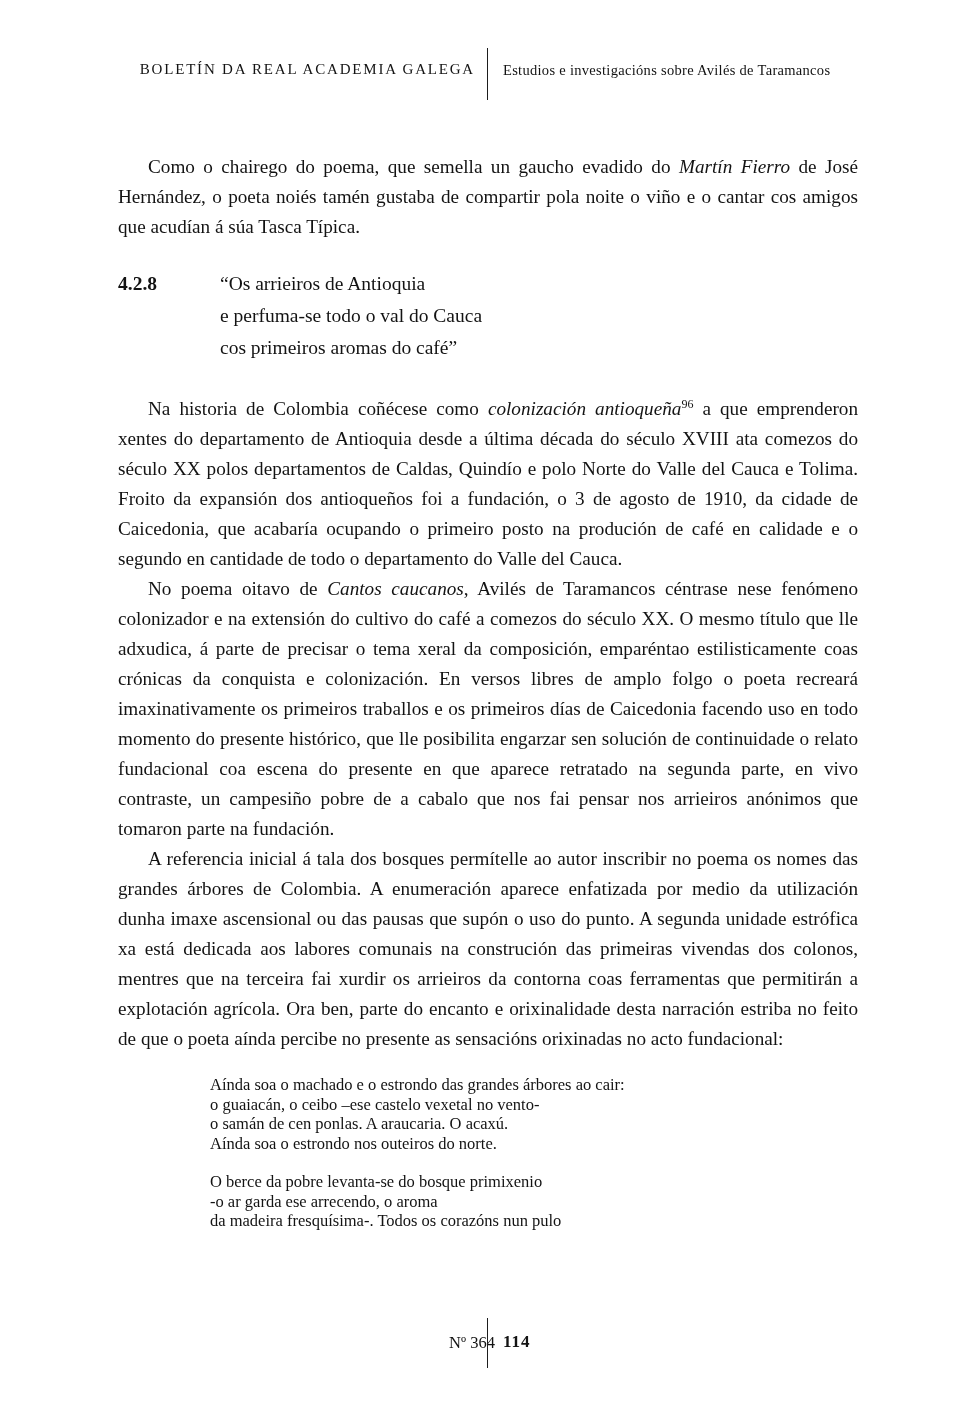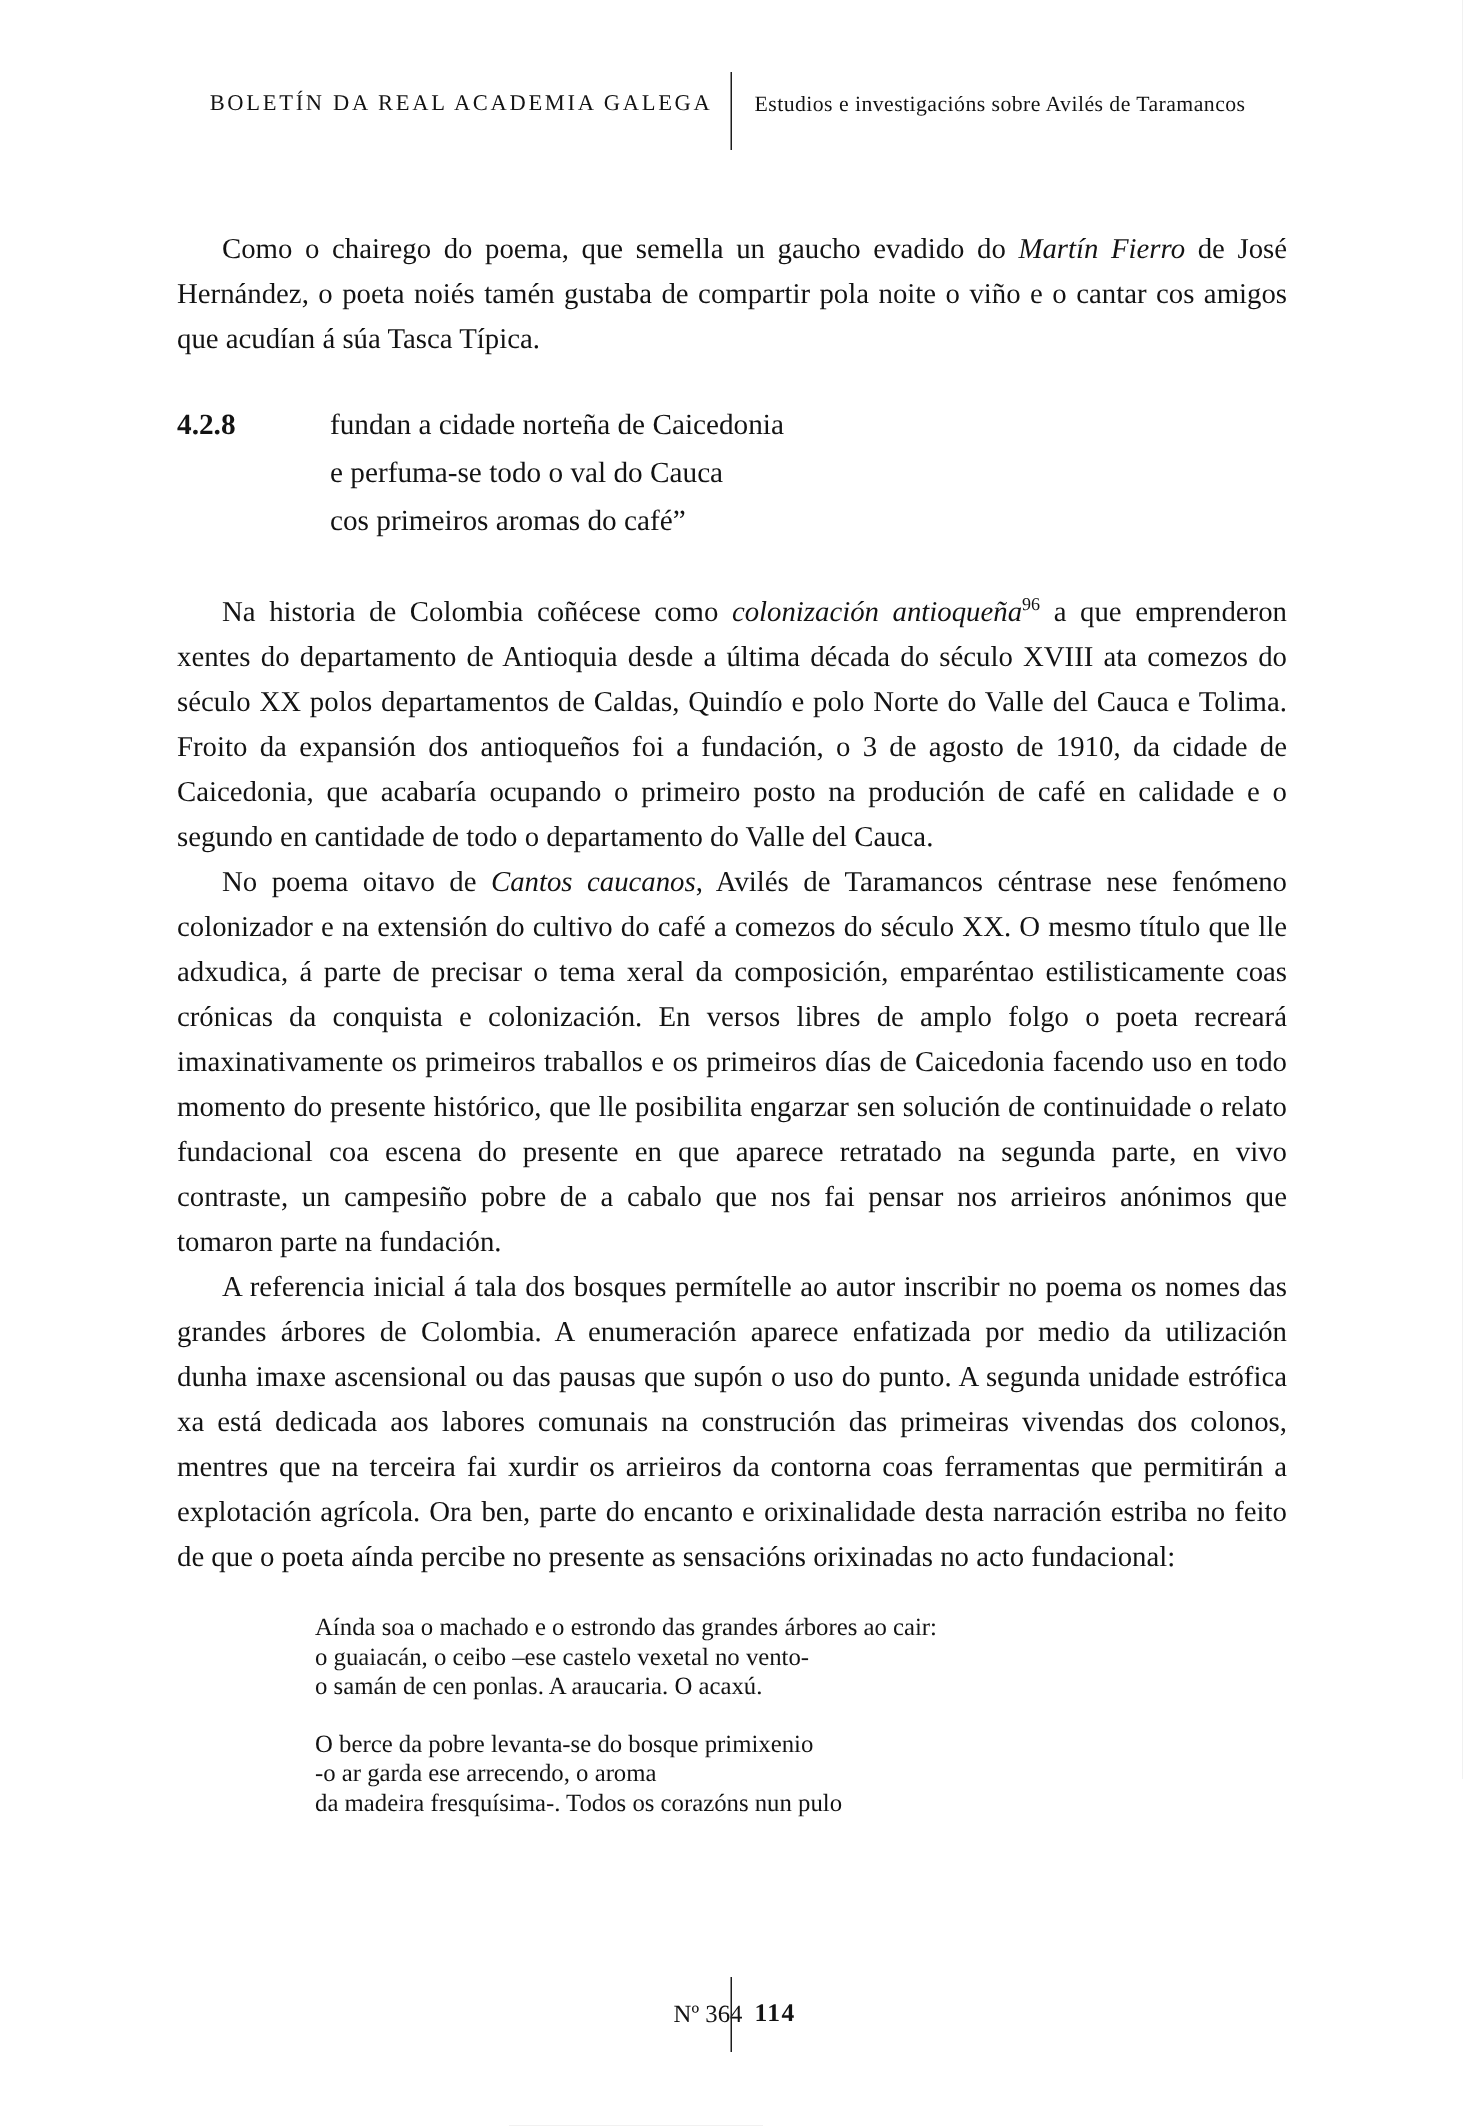--- a/index.html
+++ b/index.html
@@ -131,37 +131,38 @@
     <span class="header-right">Estudios e investigacións sobre Avilés de Taramancos</span>
   </header>
 
   <main class="text-column">
 
     <p class="para"><span>Como o chairego do poema, que semella un gaucho evadido do </span><i>Martín Fierro</i><span> de José Hernández, o poeta noiés tamén gustaba de compartir pola noite o viño e o cantar cos amigos que acudían á súa Tasca Típica.</span></p>
 
     <div class="section-head">
       <div class="section-number">4.2.8</div>
       <div class="section-quote">
-        <div>fundan a cidade norteña de Caicedonia</div>
+        <div>“Os arrieiros de Antioquia</div>
         <div>e perfuma-se todo o val do Cauca</div>
         <div>cos primeiros aromas do café”</div>
       </div>
     </div>
 
     <p class="para"><span>Na historia de Colombia coñécese como </span><i>colonización antioqueña</i><span class="fnref">96</span><span> a que emprenderon xentes do departamento de Antioquia desde a última década do século XVIII ata comezos do século XX polos departamentos de Caldas, Quindío e polo Norte do Valle del Cauca e Tolima. Froito da expansión dos antioqueños foi a fundación, o 3 de agosto de 1910, da cidade de Caicedonia, que acabaría ocupando o primeiro posto na produción de café en calidade e o segundo en cantidade de todo o departamento do Valle del Cauca.</span></p>
 
     <p class="para"><span>No poema oitavo de </span><i>Cantos caucanos</i><span>, Avilés de Taramancos céntrase nese fenómeno colonizador e na extensión do cultivo do café a comezos do século XX. O mesmo título que lle adxudica, á parte de precisar o tema xeral da composición, emparéntao estilisticamente coas crónicas da conquista e colonización. En versos libres de amplo folgo o poeta recreará imaxinativamente os primeiros traballos e os primeiros días de Caicedonia facendo uso en todo momento do presente histórico, que lle posibilita engarzar sen solución de continuidade o relato fundacional coa escena do presente en que aparece retratado na segunda parte, en vivo contraste, un campesiño pobre de a cabalo que nos fai pensar nos arrieiros anónimos que tomaron parte na fundación.</span></p>
 
     <p class="para"><span>A referencia inicial á tala dos bosques permítelle ao autor inscribir no poema os nomes das grandes árbores de Colombia. A enumeración aparece enfatizada por medio da utilización dunha imaxe ascensional ou das pausas que supón o uso do punto. A segunda unidade estrófica xa está dedicada aos labores comunais na construción das primeiras vivendas dos colonos, mentres que na terceira fai xurdir os arrieiros da contorna coas ferramentas que permitirán a explotación agrícola. Ora ben, parte do encanto e orixinalidade desta narración estriba no feito de que o poeta aínda percibe no presente as sensacións orixinadas no acto fundacional:</span></p>
 
     <blockquote class="verse">
       <div class="stanza">
         <div class="verse-line">Aínda soa o machado e o estrondo das grandes árbores ao cair:</div>
         <div class="verse-line">o guaiacán, o ceibo –ese castelo vexetal no vento-</div>
         <div class="verse-line">o samán de cen ponlas. A araucaria. O acaxú.</div>
+        <div class="verse-line">Aínda soa o estrondo nos outeiros do norte.</div>
       </div>
       <div class="stanza">
         <div class="verse-line">O berce da pobre levanta-se do bosque primixenio</div>
         <div class="verse-line">-o ar garda ese arrecendo, o aroma</div>
         <div class="verse-line">da madeira fresquísima-. Todos os corazóns nun pulo</div>
       </div>
     </blockquote>
 
   </main>
 

